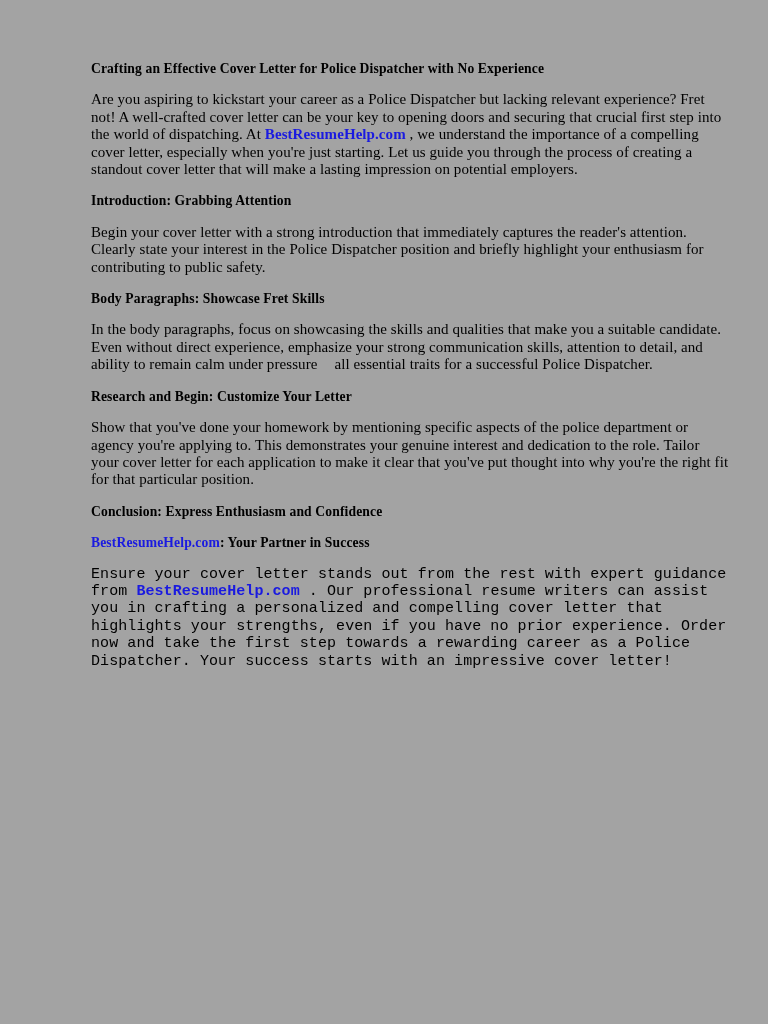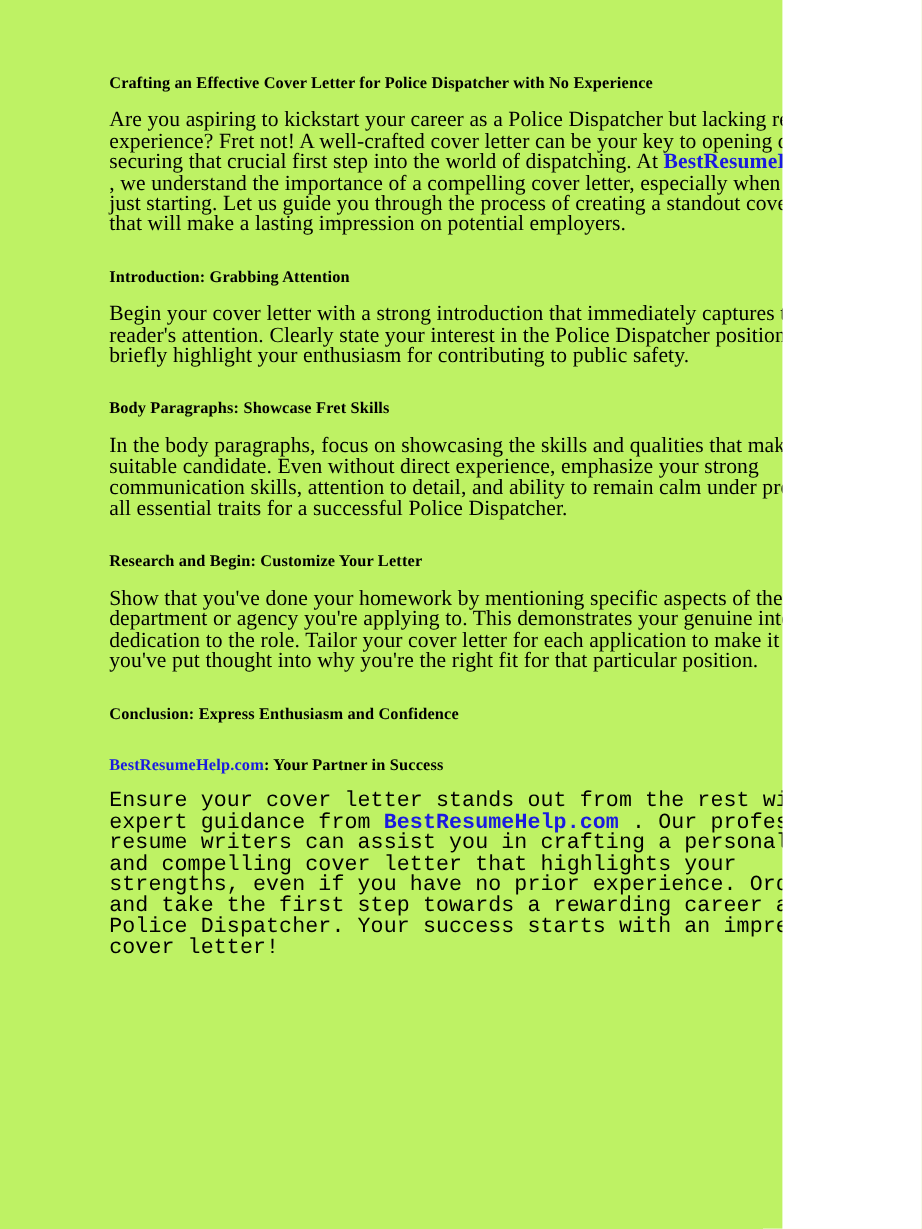--- a/index.html
+++ b/index.html
@@ -10,23 +10,23 @@
   }
   body {
     width: 768px;
     height: 1024px;
     font-family: "Liberation Serif", "DejaVu Serif", serif;
     color: #000000;
     -webkit-font-smoothing: antialiased;
   }
   .page {
     position: relative;
-    width: 652px;
+    width: 768px;
     height: 1024px;
-    background: #bef264;
+    background: #a3a3a3;
     overflow: hidden;
   }
   .content {
     position: absolute;
     left: 91px;
     top: 60px;
     width: 639px;
   }
   h1.doc-title,
   h2.section-heading {
@@ -34,25 +34,25 @@
     line-height: 17.4px;
     font-weight: bold;
     margin: 0;
     padding: 0;
     letter-spacing: 0.01em;
   }
   h1.doc-title {
     margin-bottom: 14px;
   }
   h2.section-heading {
-    margin-top: 26px;
+    margin-top: 14px;
     margin-bottom: 14px;
   }
   p.body-para {
-    font-size: 18px;
+    font-size: 15px;
     line-height: 17.4px;
     margin: 0 0 14px 0;
     padding: 0;
     text-align: left;
     letter-spacing: 0.005em;
   }
   p.body-para:last-child {
     margin-bottom: 0;
     font-family: Liberation Mono, monospace;
   }

